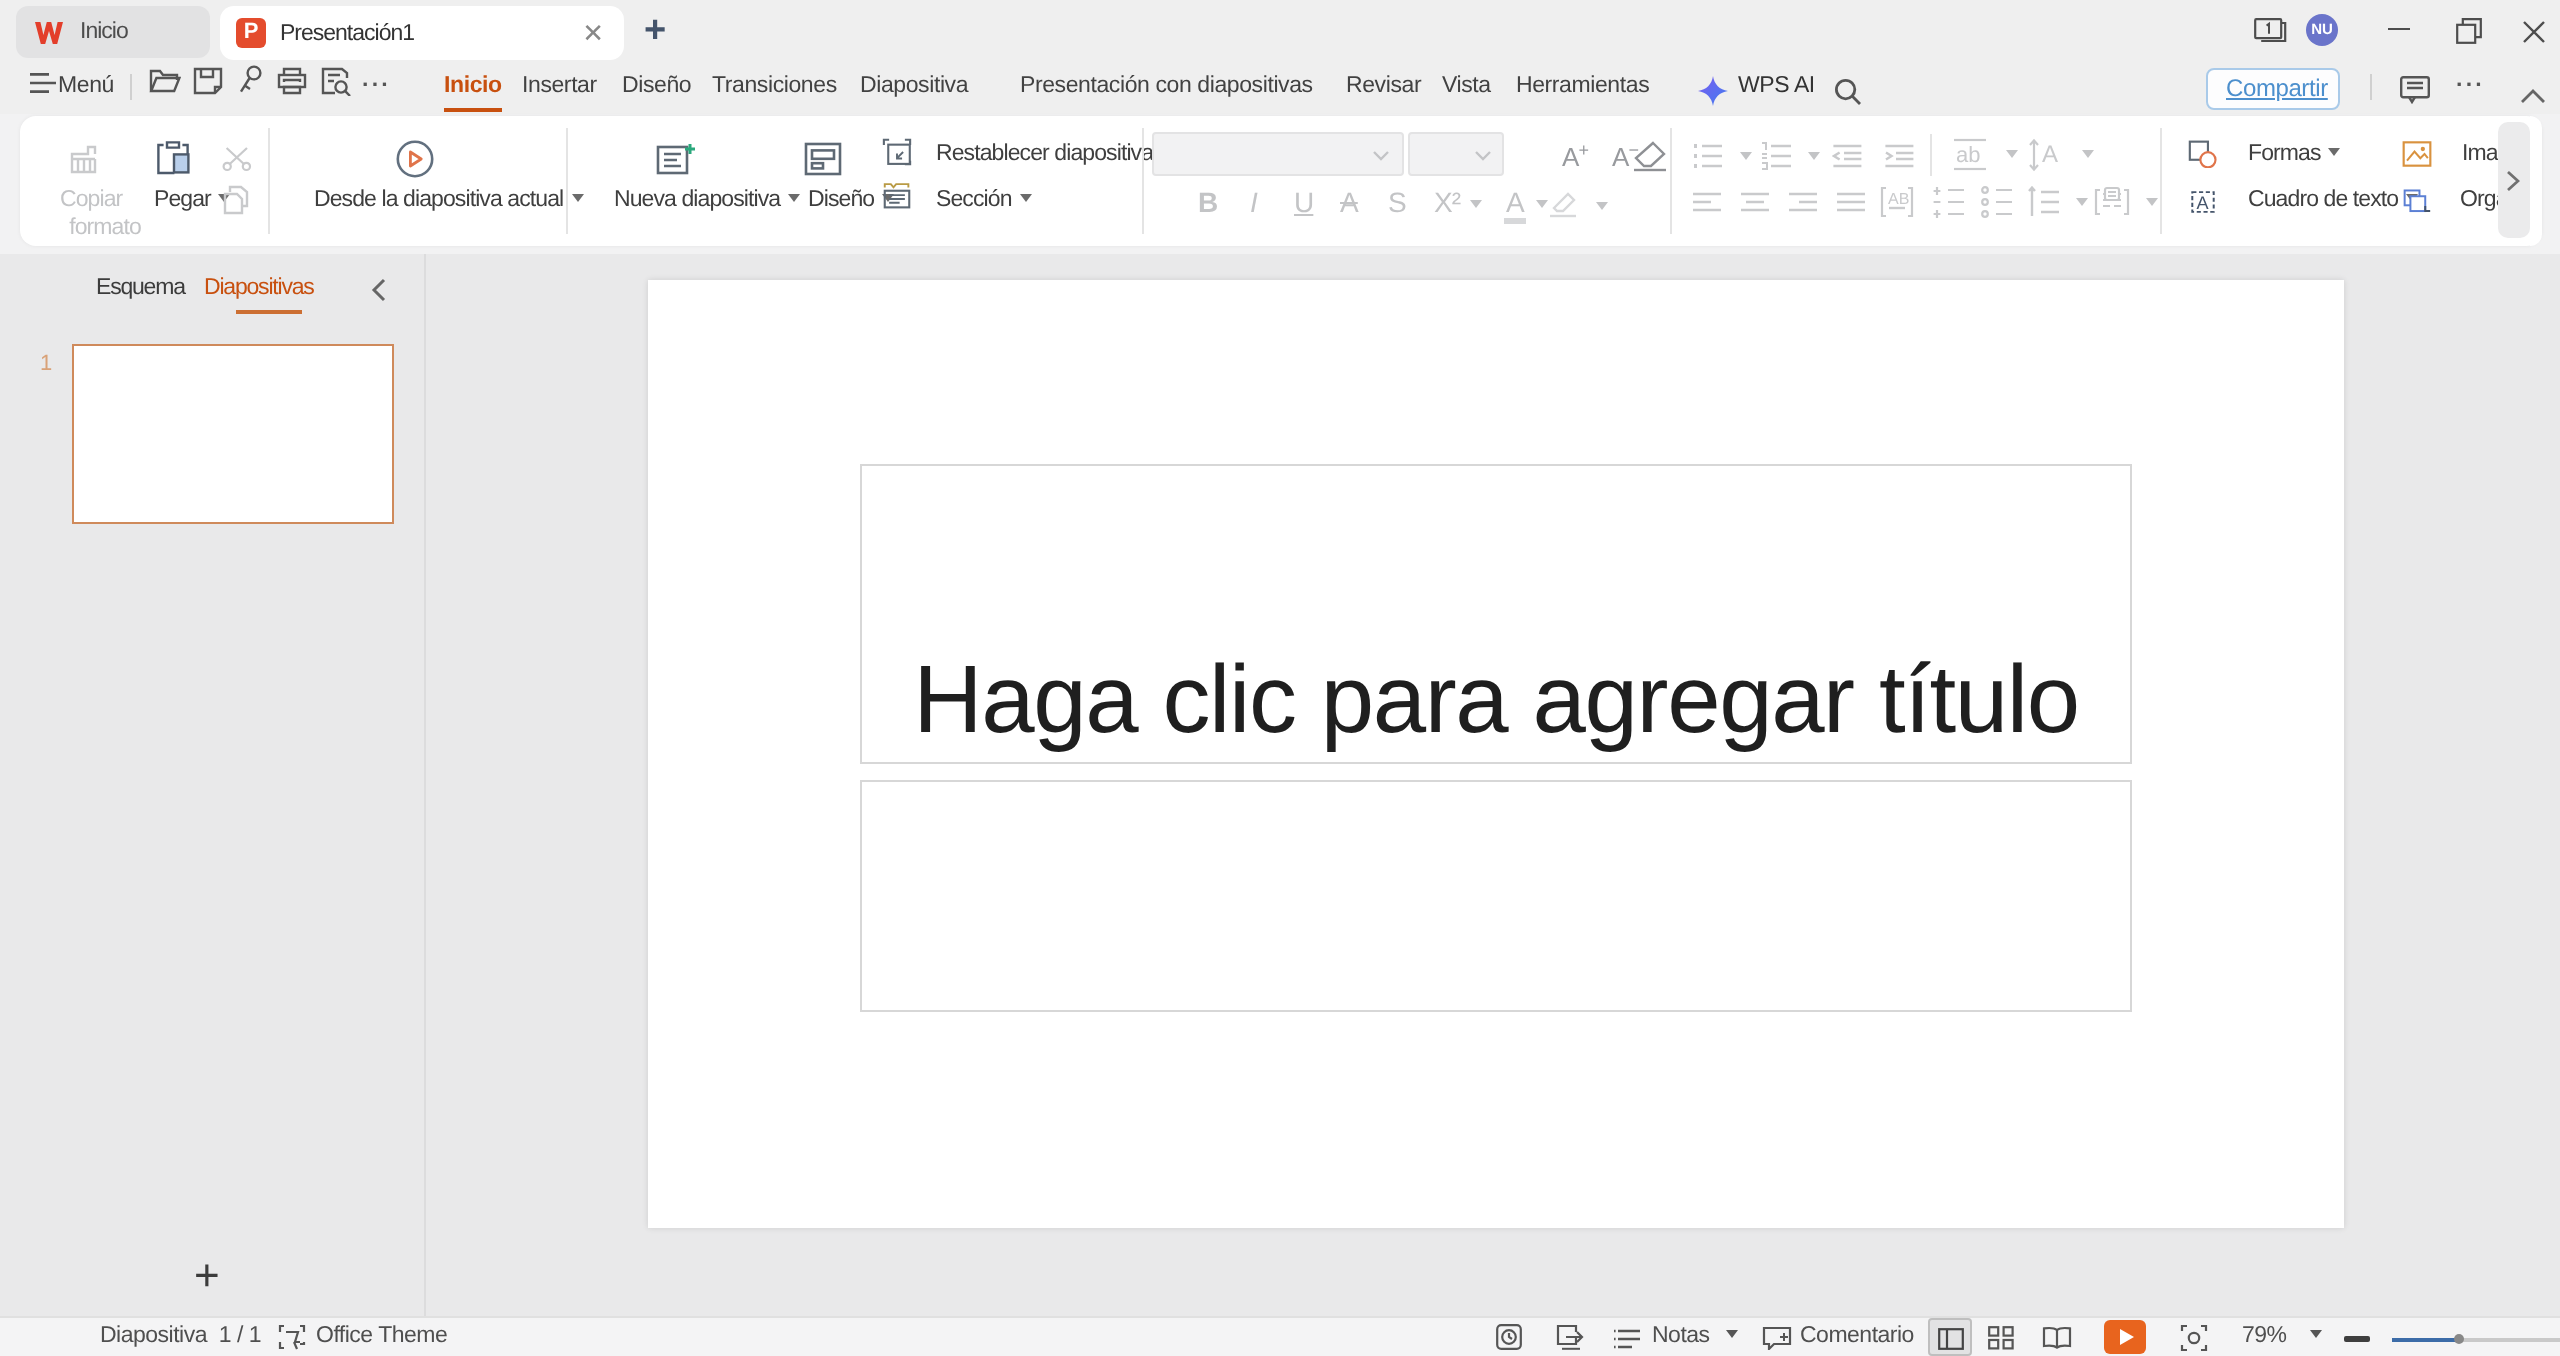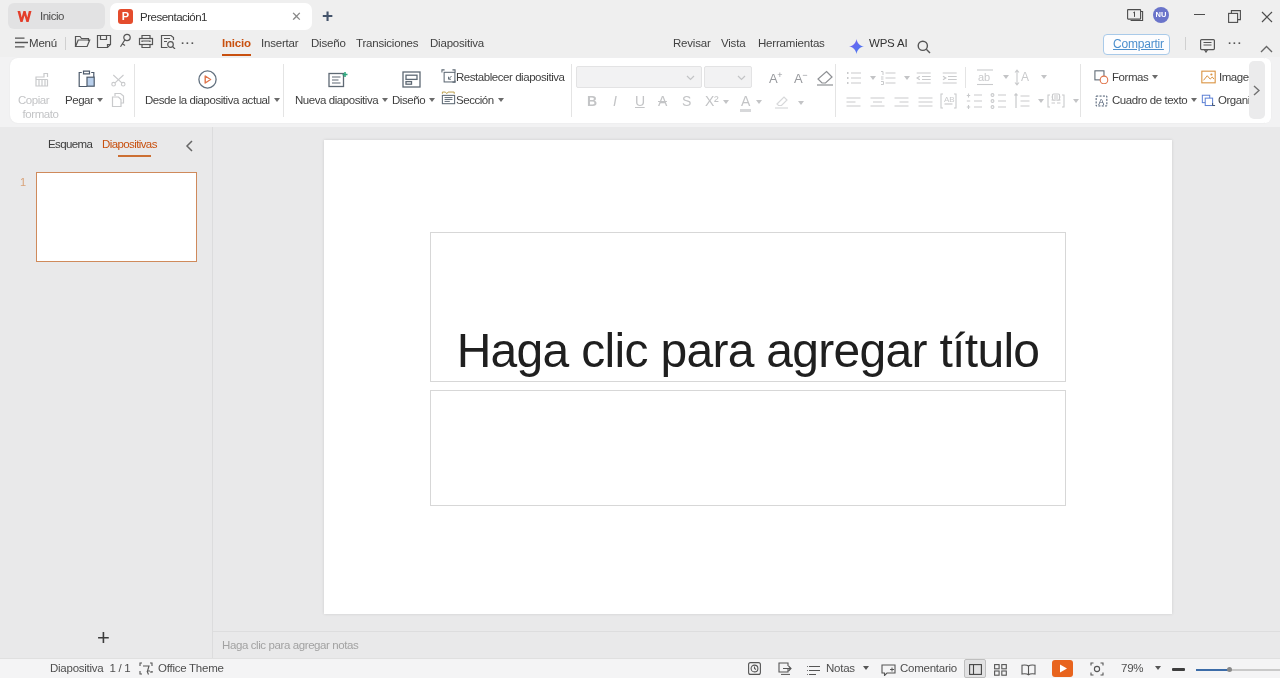--- a/index.html
+++ b/index.html
@@ -13,21 +13,21 @@
 #doctab .picon { width:15px; height:15px; margin-left:8px; border-radius:3px; background:#e44c2d; color:#fff; font-size:11px; font-weight:bold; text-align:center; line-height:15px; }
 #doctab .name { color:#333; font-size:11.5px; letter-spacing:-0.5px; margin-left:7px; }
 #doctab .x { position:absolute; right:10px; color:#888; font-size:13px; }
 #plustab { position:absolute; left:322px; top:4px; width:16px; height:24px; color:#44546b; font-size:19px; font-weight:bold; line-height:24px; }
 
 #menurow { position:absolute; left:0; top:30px; width:1280px; height:28px; background:#efefef; font-size:11.5px; letter-spacing:-0.2px; color:#424242;padding-left:20px; }
 .mitem { position:absolute; top:0; height:26px; line-height:26px; }
 
 #ribbon { position:absolute; left:10px; top:58px; width:1261px; height:65px; background:#ffffff; border-radius:8px; box-shadow:0 0 2px rgba(0,0,0,0.06); }
 .rdiv { position:absolute; top:6px; height:53px; width:1px; background:#e4e4e4; }
-.rlabel { position:absolute; font-size:11.5px; letter-spacing:-0.45px; color:#3f3f3f; white-space:nowrap; }
+.rlabel { position:absolute; font-size:11.5px; letter-spacing:-0.45px; color:#3f3f3f; white-space:nowrap;margin-left:12px; }
 .rgray { color:#c3c4c6; }
 .caret { display:inline-block; width:0; height:0; border-left:3.5px solid transparent; border-right:3.5px solid transparent; border-top:4px solid #6b6b6b; vertical-align:2px; margin-left:4px; }
 .caret.g { border-top-color:#c3c4c6; }
 
 #content { position:absolute; left:0; top:127px; width:1280px; height:531px; background:#e9e9ea; }
 #panel { position:absolute; left:0; top:0; width:213px; height:531px; background:#e9e9ea; border-right:1px solid #dcdcdd; }
 #slide { position:absolute; left:324px; top:13px; width:848px; height:474px; background:#ffffff; box-shadow:0 0 3px rgba(0,0,0,0.12); }
 .ph { position:absolute; border:1px solid #d7d7d7; background:#fff; }
 #notesbar { position:absolute; left:213px; top:504px; width:1067px; height:27px; border-top:1px solid #ddddde; color:#a2a2a2; font-size:11.5px; letter-spacing:-0.4px; line-height:26px; padding-left:9px; }
 
@@ -110,20 +110,21 @@
           <circle cx="10.5" cy="10.5" r="2.8"></circle>
           <path d="M12.6 12.6 L15 15"></path>
         </g>
       </svg></div>
   <div class="mitem" style="left:181px; color:#555; letter-spacing:1px; font-weight:bold;">···</div>
   <div class="mitem" style="left:222px; color:#c8500f; font-weight:bold; border-bottom:2.5px solid #c8500f; height:26px;">Inicio</div>
   <div class="mitem" style="left:261px;">Insertar</div>
   <div class="mitem" style="left:311px;">Diseño</div>
   <div class="mitem" style="left:356px;">Transiciones</div>
   <div class="mitem" style="left:430px;">Diapositiva</div>
+  <div class="mitem" style="left:510px;">Presentación con diapositivas</div>
   <div class="mitem" style="left:673px;">Revisar</div>
   <div class="mitem" style="left:721px;">Vista</div>
   <div class="mitem" style="left:758px;">Herramientas</div>
   <div class="mitem" style="left:849px; top:7px;"><svg width="15" height="15" viewBox="0 0 15 15">
         <defs>
           <linearGradient id="ai" x1="0" y1="0" x2="1" y2="1">
             <stop offset="0" stop-color="#7b5cf0"></stop>
             <stop offset="1" stop-color="#3f7df0"></stop>
           </linearGradient>
         </defs>
@@ -397,21 +398,20 @@
         </svg></div>
     <div style="position:absolute; left:20px; top:49px; font-size:11px; color:#d9a278;">1</div>
     <div style="position:absolute; left:36px; top:45px; width:161px; height:90px; background:#fff; border:1.5px solid #cf8a5b;"></div>
     <div style="position:absolute; left:97px; top:498px; font-size:22px; color:#3c3c3c; font-weight:400;">+</div>
   </div>
   <div id="slide">
     <div class="ph" id="titleph" style="left:106px; top:92px; width:636px; height:150px;"></div>
     <div class="ph" id="subph" style="left:106px; top:250px; width:636px; height:116px;"></div>
     <div style="position:absolute; left:0; top:183px; width:848px; text-align:center; font-size:48px; letter-spacing:-0.7px; color:#1f1f1f;">Haga clic para agregar título</div>
   </div>
-  <div id="notesbar">Haga clic para agregar notas</div>
 </div>
 
 <div id="statusbar">
   <div class="sitem" style="left:14px;">Diapositiva&nbsp; 1 / 1</div>
   <div class="sitem" style="left:103px; top:3px;"><svg width="14" height="13" viewBox="0 0 14 13">
         <g stroke="#555" stroke-width="1.1" fill="none">
           <path d="M3 1 H1 v3 M11 1 h2 v3 M1 9 v3 h2 M13 9 v1.5"></path>
           <path d="M4 4 h6 l-1.5 5 h2.5 M8 9 l1.5 3.5 M11 10 h2.5"></path>
         </g>
       </svg></div>

